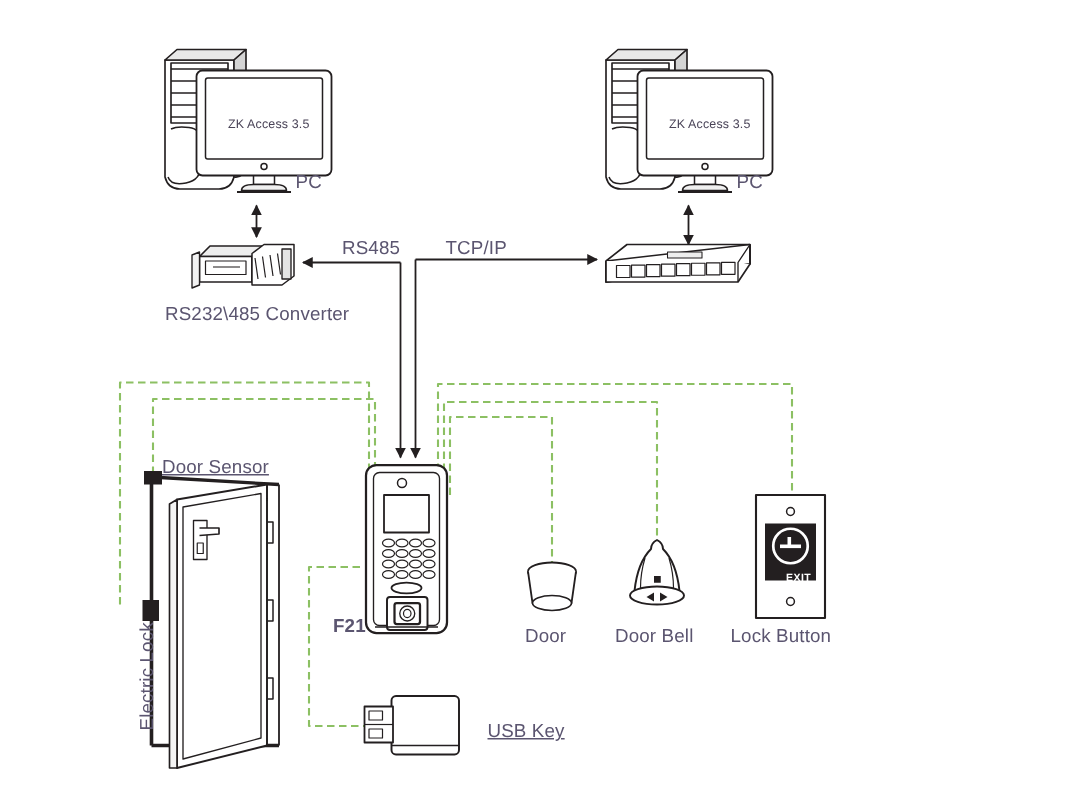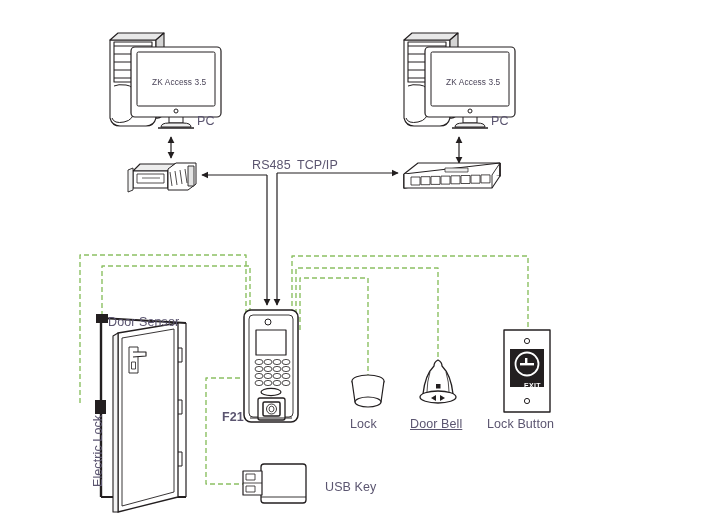--- a/index.html
+++ b/index.html
@@ -225,31 +225,32 @@
 
   </g>
 </svg>
 
 <div class="lbl scr-lbl" style="left:152px;top:78px;">ZK Access 3.5</div>
 <div class="lbl" style="left:197px;top:115px;">PC</div>
 
 <div class="lbl scr-lbl" style="left:446px;top:78px;">ZK Access 3.5</div>
 <div class="lbl" style="left:491px;top:115px;">PC</div>
 
-
-<div class="lbl" style="left:228px;top:159px;margin-left:24px;">RS485</div>
+<div class="lbl" style="left:110px;top:203px;">RS232\485 Converter</div>
+
+<div class="lbl" style="left:228px;top:159px;">RS485</div>
 <div class="lbl" style="left:297px;top:159px;">TCP/IP</div>
 
-<div class="lbl" style="left:108px;top:316px;">Door Sensor</div>
+<div class="lbl" style="left:108px;top:305px;text-decoration:underline;">Door Sensor</div>
 
 <div class="lbl rot" style="left:92px;top:487px;">Electric Lock</div>
 
 <div class="lbl" style="left:222px;top:411px;font-weight:bold;">F21</div>
 
-<div class="lbl" style="left:350px;top:418px;">Lock</div>
-<div class="lbl" style="left:410px;top:418px;text-decoration:underline;">Door Bell</div>
+<div class="lbl" style="left:350px;top:418px;">Door</div>
+<div class="lbl" style="left:410px;top:418px;">Door Bell</div>
 <div class="lbl" style="left:487px;top:418px;">Lock Button</div>
 
 <div class="lbl" style="left:524px;top:382px;font-size:7px;color:#ffffff;font-weight:bold;letter-spacing:.3px;">EXIT</div>
 
-<div class="lbl" style="left:325px;top:481px;">USB Key</div>
+<div class="lbl" style="left:325px;top:481px;text-decoration:underline;">USB Key</div>
 
 </div>
 
 </body></html>

